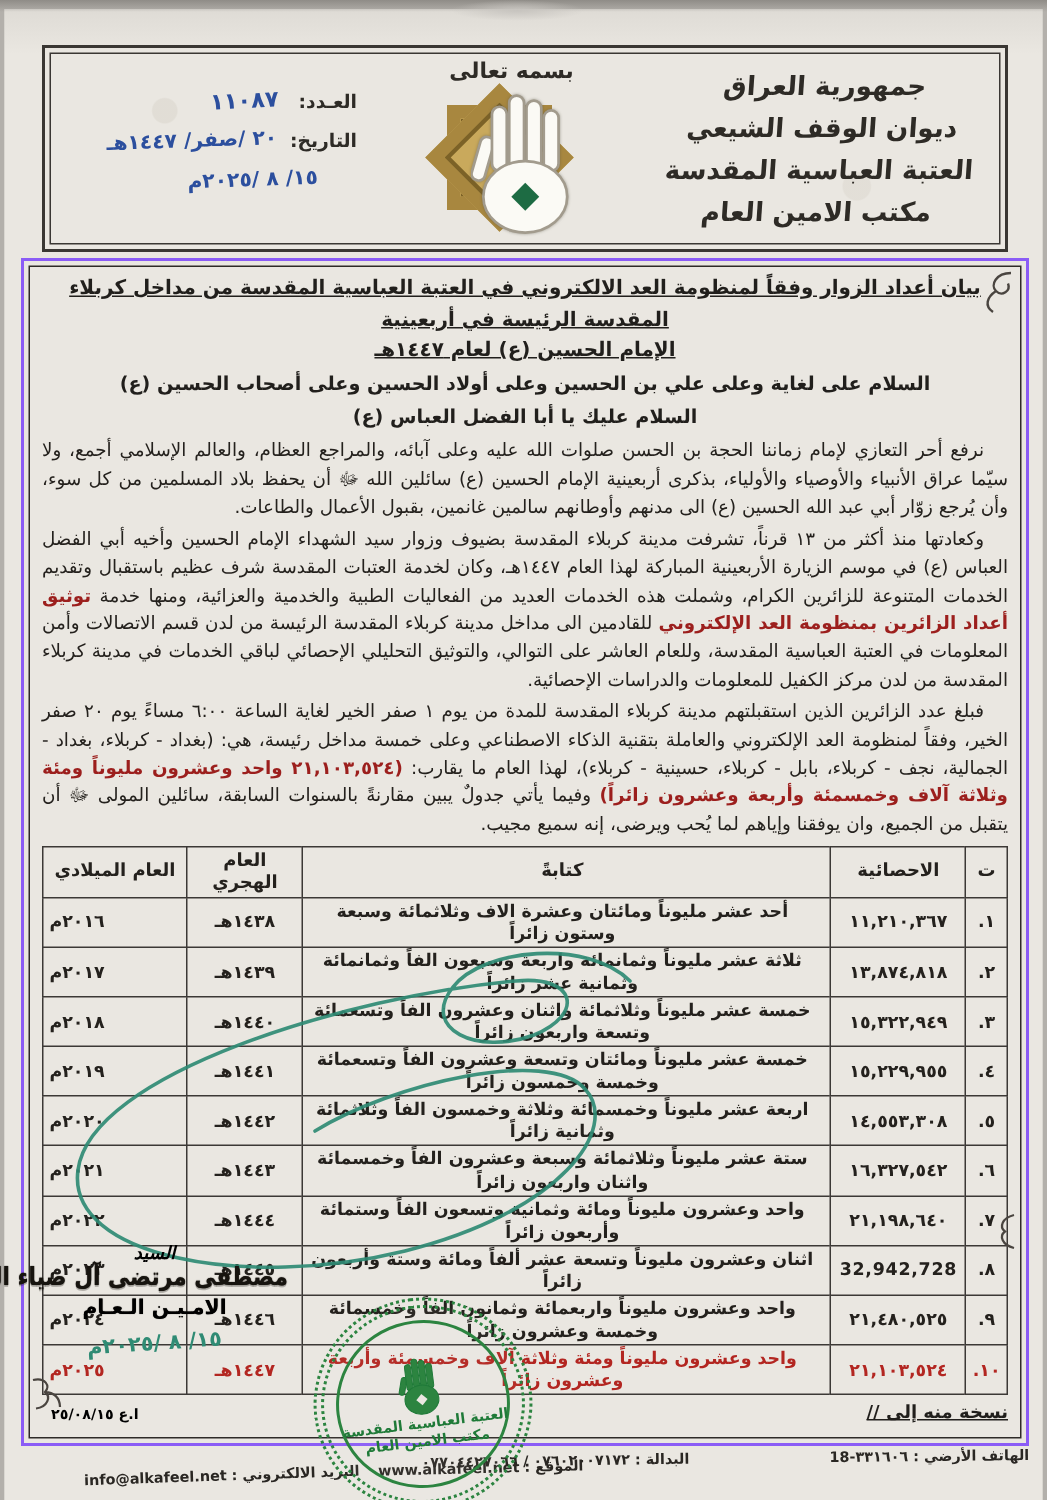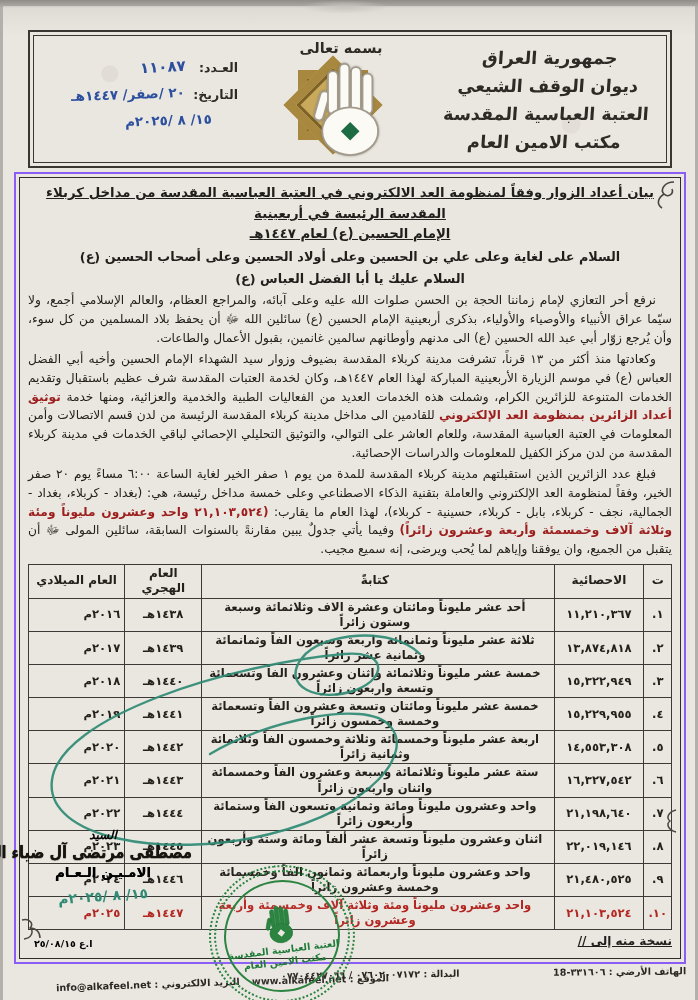--- a/index.html
+++ b/index.html
@@ -35,21 +35,21 @@
   .red-b{color:#9c1f1d;font-weight:bold;}
   
   table.vt{width:100%;border-collapse:collapse;margin-top:5px;}
   table.vt th,table.vt td{border:1.2px solid #3c3936;font-weight:bold;color:#24211d;padding:1px 4px;line-height:1.3;}
   table.vt th{font-size:12px;text-align:center;height:22px;}
   table.vt td{font-size:11.6px;height:20px;}
   .c-idx{width:4%;text-align:center;}
   .c-stat{width:14%;text-align:center;letter-spacing:.5px;}
   .c-words{width:55%;text-align:center;padding-right:10px !important;}
   .c-hijri{width:12%;text-align:center;}
-  .c-greg{width:15%;text-align:right;}
+  .c-greg{width:15%;text-align:left;}
   tr.hl td{color:#b32621;}
   
   .copies-h{font-size:12px;font-weight:bold;text-decoration:underline;margin-top:4px;}
   ul.copies{list-style:none;margin:3px 0 0 0;padding:0 14px 0 0;font-size:10.2px;font-weight:bold;line-height:1.24;color:#26231f;}
   ul.copies li::before{content:"-  ";}
   ul.copies li{margin-bottom:1.5px;}
   
   .sig-block{position:absolute;left:14px;top:828px;width:178px;text-align:center;z-index:5;}
   .sig-sayyid{font-size:12px;font-weight:bold;letter-spacing:4px;font-style:italic;}
   .sig-name{font-size:14.5px;font-weight:bold;color:#17140f;letter-spacing:-.5px;transform:scaleY(1.15);text-shadow:0 0 .7px #17140f, 0 1px 0 rgba(23,20,15,.25);margin-top:2px;white-space:nowrap;}
@@ -199,21 +199,21 @@
             </tr>
             <tr>
               <td class="c-idx">٧.</td>
               <td class="c-stat">٢١,١٩٨,٦٤٠</td>
               <td class="c-words">واحد وعشرون مليوناً ومائة وثمانية وتسعون الفاً وستمائة وأربعون زائراً</td>
               <td class="c-hijri">١٤٤٤هـ</td>
               <td class="c-greg">٢٠٢٢م</td>
             </tr>
             <tr>
               <td class="c-idx">٨.</td>
-              <td class="c-stat">٢٢,٠١٩,١٤٦</td>
+              <td class="c-stat">32,942,728</td>
               <td class="c-words">اثنان وعشرون مليوناً وتسعة عشر ألفاً ومائة وستة وأربعون زائراً</td>
               <td class="c-hijri">١٤٤٥هـ</td>
               <td class="c-greg">٢٠٢٣م</td>
             </tr>
             <tr>
               <td class="c-idx">٩.</td>
               <td class="c-stat">٢١,٤٨٠,٥٢٥</td>
               <td class="c-words">واحد وعشرون مليوناً واربعمائة وثمانون الفاً وخمسمائة وخمسة وعشرون زائراً</td>
               <td class="c-hijri">١٤٤٦هـ</td>
               <td class="c-greg">٢٠٢٤م</td>

